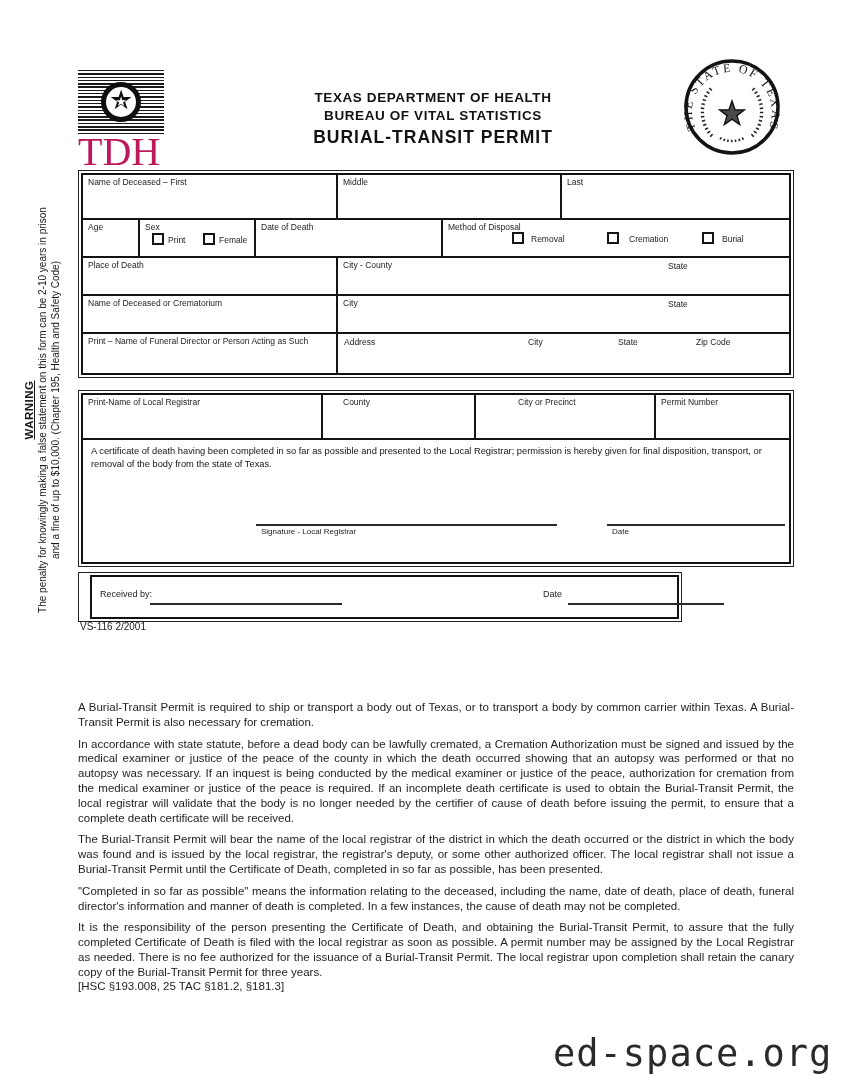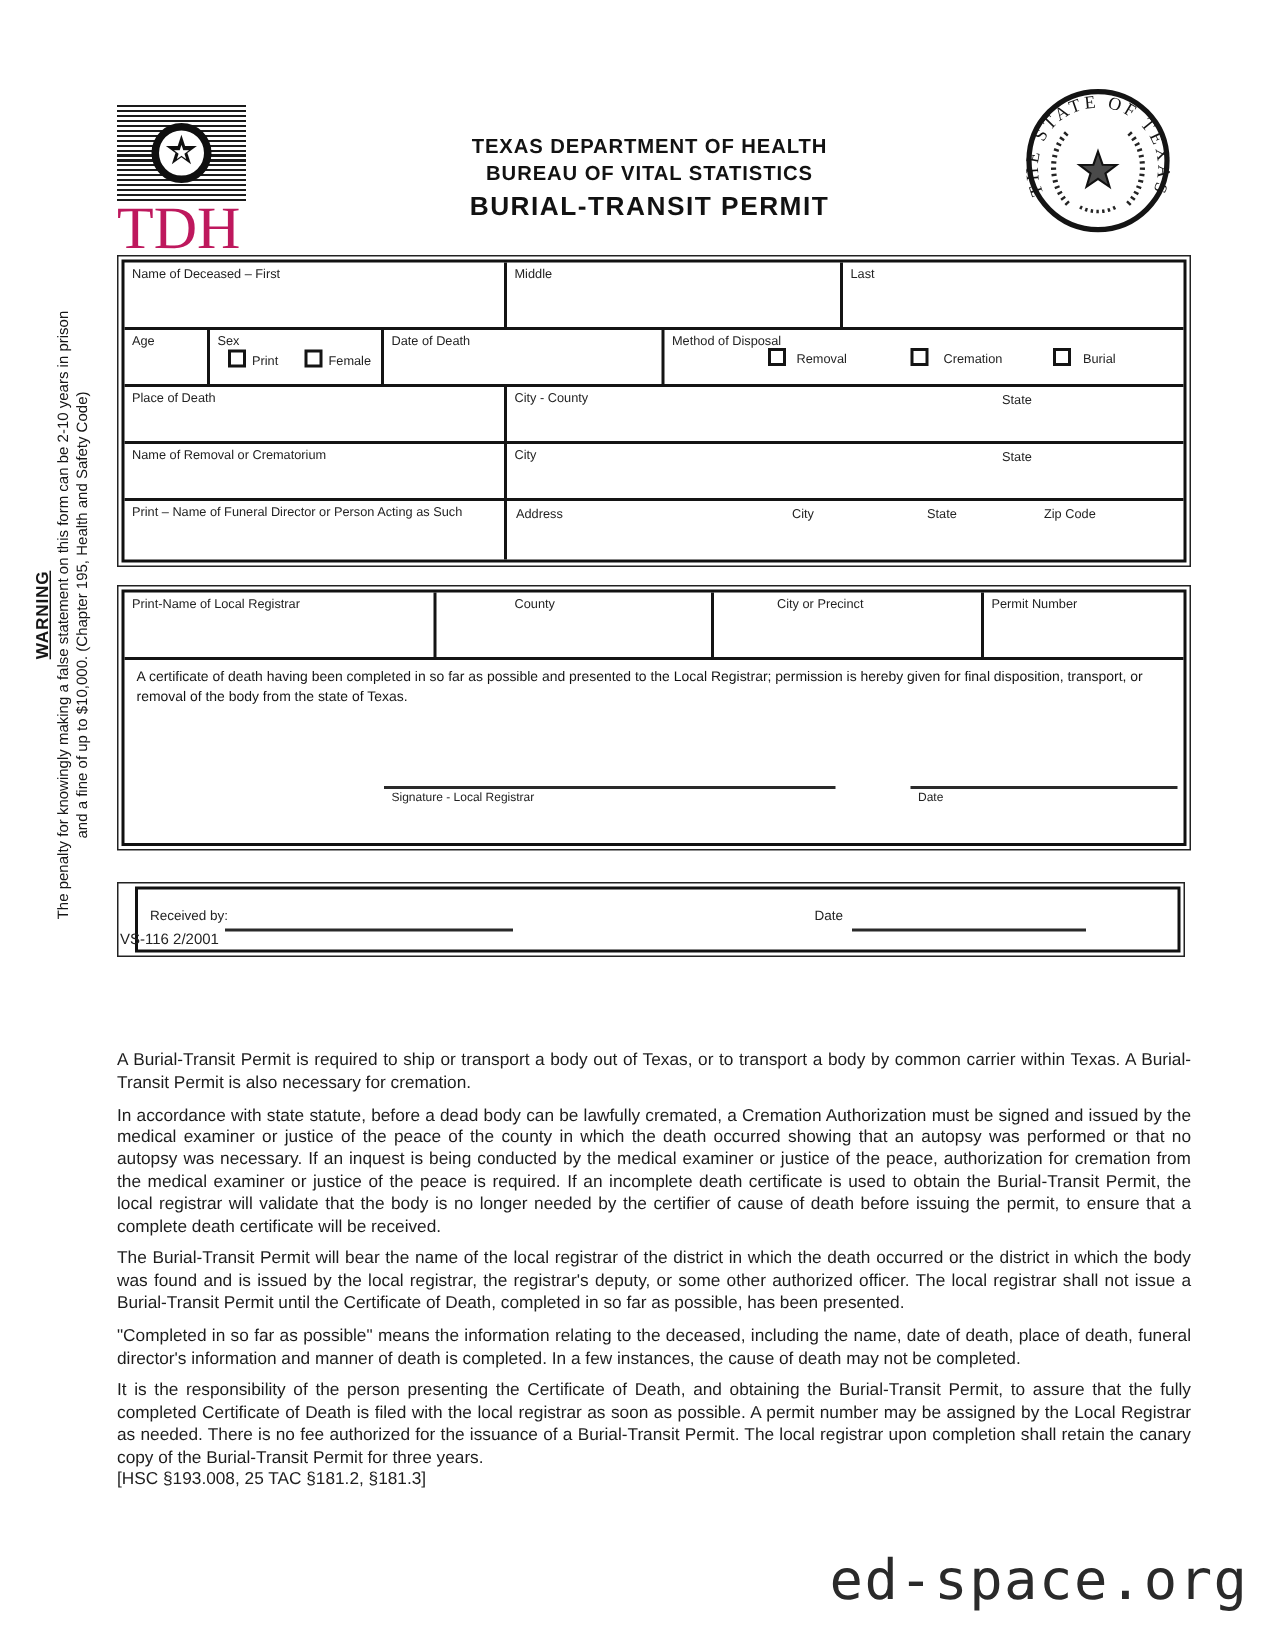--- a/index.html
+++ b/index.html
@@ -155,21 +155,21 @@
           <span class="lbl">Place of Death</span>
         </div>
         <div class="cell last" style="left:255px; width:451px;">
           <span class="lbl">City - County</span>
           <span class="flt" style="left:330px;">State</span>
         </div>
       </div>
 
       <div class="row" style="top:121px; height:38px;">
         <div class="cell" style="left:0; width:255px;">
-          <span class="lbl">Name of Removal or Crematorium</span>
+          <span class="lbl">Name of Deceased or Crematorium</span>
         </div>
         <div class="cell last" style="left:255px; width:451px;">
           <span class="lbl">City</span>
           <span class="flt" style="left:330px;">State</span>
         </div>
       </div>
 
       <div class="row last" style="top:159px; height:39px;">
         <div class="cell" style="left:0; width:255px;">
           <span class="lbl">Print – Name of Funeral Director or Person Acting as Such</span>
@@ -180,21 +180,21 @@
           <span class="flt" style="left:280px;">State</span>
           <span class="flt" style="left:358px;">Zip Code</span>
         </div>
       </div>
     </div>
   </div>
 
   <div class="blk" style="left:78px; top:390px; width:716px; height:177px;">
     <div class="inner">
       <div class="row" style="top:0; height:45px;">
-        <div class="cell" style="left:0; width:208px;">
+        <div class="cell" style="left:0; width:240px;">
           <span class="lbl">Print-Name of Local Registrar</span>
         </div>
         <div class="cell" style="left:255px; width:138px;">
           <span class="lbl">County</span>
         </div>
         <div class="cell" style="left:430px; width:143px;">
           <span class="lbl">City or Precinct</span>
         </div>
         <div class="cell last" style="left:573px; width:133px;">
           <span class="lbl">Permit Number</span>
@@ -203,21 +203,21 @@
       <div style="position:absolute; top:45px; left:0; width:100%; height:122px;">
         <div class="certtxt">A certificate of death having been completed in so far as possible and presented to the Local Registrar; permission is hereby given for final disposition, transport, or removal of the body from the state of Texas.</div>
         <div class="sigline" style="left:173px; top:84px; width:301px;"></div>
         <span class="siglbl" style="left:178px; top:87px;">Signature - Local Registrar</span>
         <div class="sigline" style="left:524px; top:84px; width:178px;"></div>
         <span class="siglbl" style="left:529px; top:87px;">Date</span>
       </div>
     </div>
   </div>
 
-  <div class="blk" style="left:78px; top:588px; width:712px; height:50px;padding-left:11px;">
+  <div class="blk" style="left:78px; top:572px; width:604px; height:50px;padding-left:11px;">
     <div class="inner">
       <span class="siglbl" style="left:8px; top:12px; font-size:9px;">Received by:</span>
       <div class="sigline" style="left:58px; top:26px; width:192px;"></div>
       <span class="siglbl" style="left:451px; top:12px; font-size:9px;">Date</span>
       <div class="sigline" style="left:476px; top:26px; width:156px;"></div>
     </div>
   </div>
 
   <div class="vs">VS-116  2/2001</div>
 

